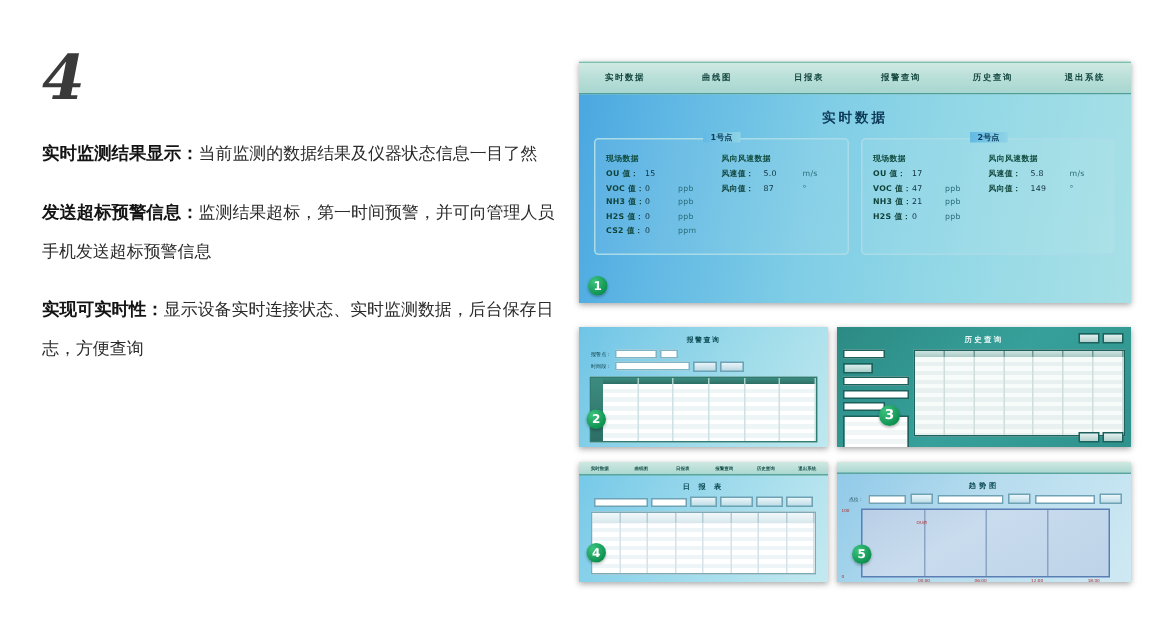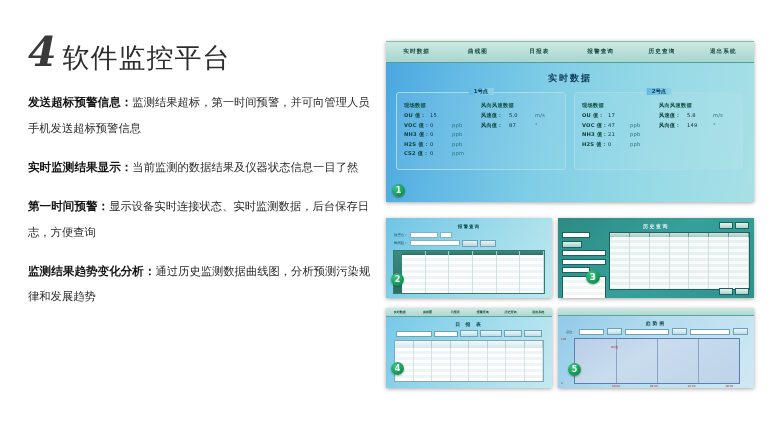--- a/index.html
+++ b/index.html
@@ -190,34 +190,30 @@
 </style>
 </head>
 <body>
 
 <div class="page">
 
   <div class="left">
 
     <div class="title-row">
       <span class="title-num">4</span>
-      <span class="title-text">软件监控平台</span>
-    </div>
-
+    </div>
+
+    <div class="para">
+      <span class="lead">实时监测结果显示：</span><span class="body">当前监测的数据结果及仪器状态信息一目了然</span>
+    </div>
     <div class="para">
       <span class="lead">发送超标预警信息：</span><span class="body">监测结果超标，第一时间预警，并可向管理人员手机发送超标预警信息</span>
     </div>
     <div class="para">
-      <span class="lead">实时监测结果显示：</span><span class="body">当前监测的数据结果及仪器状态信息一目了然</span>
-    </div>
-    <div class="para">
-      <span class="lead">第一时间预警：</span><span class="body">显示设备实时连接状态、实时监测数据，后台保存日志，方便查询</span>
-    </div>
-    <div class="para">
-      <span class="lead">监测结果趋势变化分析：</span><span class="body">通过历史监测数据曲线图，分析预测污染规律和发展趋势</span>
+      <span class="lead">实现可实时性：</span><span class="body">显示设备实时连接状态、实时监测数据，后台保存日志，方便查询</span>
     </div>
 
   </div>
 
   <div class="shot" id="shot1">
 
     <div class="menubar">
       <div class="mi">实时数据</div>
       <div class="mi">曲线图</div>
       <div class="mi">日报表</div>

